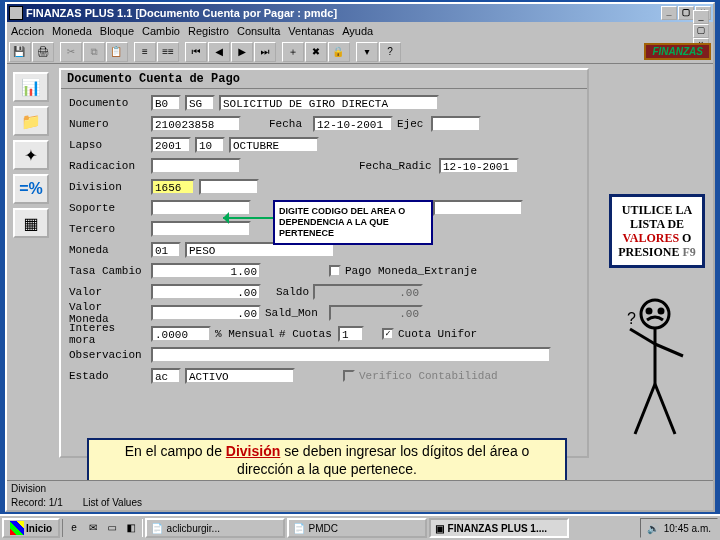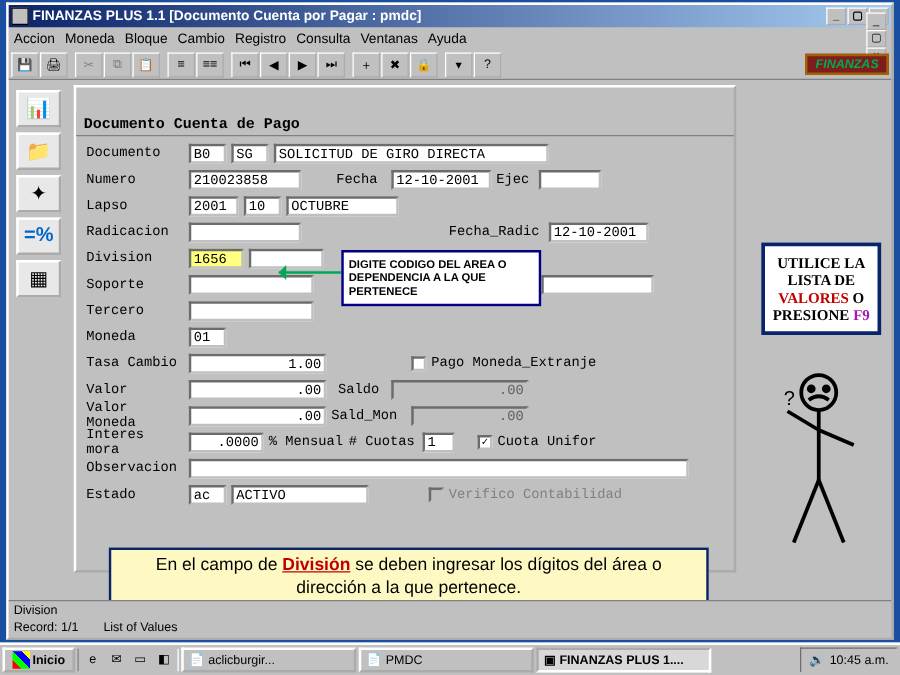--- a/index.html
+++ b/index.html
@@ -14,35 +14,35 @@
   .menubar span { cursor: pointer; }
   .toolbar { display: flex; background: #c0c0c0; height: 24px; border-bottom: 1px solid #808080; align-items: center; padding: 0 2px; gap: 1px; }
   .tbtn { width: 22px; height: 20px; background: #c0c0c0; border: 1px outset #fff; cursor: pointer; display: flex; align-items: center; justify-content: center; font-size: 10px; }
   .tbtn.dis { color: #808080; }
   .tsep { width: 4px; }
   .logo { margin-left: auto; background: #7f1d1d; border: 2px solid #a16207; padding: 1px 6px; color: #0a5; font-weight: bold; font-size: 10px; font-style: italic; }
   .content { position: relative; padding: 4px; height: calc(100% - 60px); }
   .sidebar { position: absolute; left: 6px; top: 8px; width: 38px; display: flex; flex-direction: column; gap: 4px; }
   .sbtn { width: 36px; height: 30px; background: #e8e8e8; border: 2px outset #fff; cursor: pointer; display: flex; align-items: center; justify-content: center; font-size: 16px; }
   .form-win { position: absolute; left: 52px; top: 4px; width: 530px; height: 390px; background: #c0c0c0; border: 2px outset #fff; }
-  .form-title { background: #c0c0c0; color: #000; font-family: "Courier New", monospace; font-size: 12px; font-weight: bold; padding: 2px 6px; border-bottom: 1px solid #808080; margin-top: 20px; }
+  .form-title { background: #c0c0c0; color: #000; font-family: "Courier New", monospace; font-size: 12px; font-weight: bold; padding: 2px 6px; border-bottom: 1px solid #808080; }
   .form-body { padding: 4px 8px; font-family: "Courier New", monospace; font-size: 11px; }
   .frow { display: flex; align-items: center; height: 20px; gap: 4px; margin-bottom: 1px; }
   .flabel { width: 78px; color: #000; font-size: 11px; }
   .finput { background: #fff; border: 2px inset #c0c0c0; height: 16px; padding: 0 2px; font-family: "Courier New", monospace; font-size: 11px; line-height: 14px; overflow: hidden; white-space: nowrap; }
   .finput.hl { background: #ffff80; }
   .finput.dis { background: #c0c0c0; color: #606060; }
   .fchk { width: 12px; height: 12px; border: 2px inset #c0c0c0; background: #fff; display: inline-block; text-align: center; font-size: 9px; line-height: 9px; }
   .callout { position: absolute; left: 266px; top: 136px; width: 160px; background: #fff; border: 2px solid #000080; padding: 4px; font-size: 9px; font-weight: bold; text-align: left; font-family: Arial; line-height: 11px; z-index: 5; }
   .arrow { position: absolute; left: 210px; top: 148px; width: 56px; height: 12px; z-index: 5; }
   .arrow::before { content: ""; position: absolute; right: 0; top: 5px; width: 50px; height: 2px; background: #0a5; }
   .arrow::after { content: ""; position: absolute; left: 0; top: 0; border: 6px solid transparent; border-right-color: #0a5; }
   .tipbox { position: absolute; right: 8px; top: 130px; width: 96px; background: #fff; border: 3px solid #0a246a; padding: 6px; font-family: "Times New Roman", serif; font-size: 12px; font-weight: bold; text-align: center; line-height: 14px; }
   .tipbox span.v { color: #c00000; }
-  .tipbox span.f9 { color: #a21caf; }
+  .tipbox span.f9 { color: #737373; }
   .stick { position: absolute; right: 18px; top: 230px; width: 80px; height: 150px; }
   .stick svg { width: 100%; height: 100%; }
   .bottom-note { position: absolute; left: 80px; bottom: 28px; width: 480px; background: #fef9c3; border: 2px solid #0a246a; padding: 2px 10px; font-family: Arial; font-size: 14px; text-align: center; line-height: 18px; }
   .bottom-note .div { color: #c00000; font-weight: bold; text-decoration: underline; }
   .statusbar { position: absolute; bottom: 0; left: 0; right: 0; height: 30px; background: #c0c0c0; display: flex; flex-direction: column; border-top: 1px solid #808080; font-size: 10px; }
   .statusbar .r { display: flex; height: 14px; align-items: center; padding: 0 4px; gap: 20px; }
   .taskbar { position: absolute; bottom: 0; left: 0; width: 720px; height: 26px; background: #c0c0c0; border-top: 2px solid #fff; display: flex; align-items: center; padding: 2px; gap: 2px; font-size: 10px; z-index: 10; }
   .start { height: 20px; padding: 0 6px; background: #c0c0c0; border: 2px outset #fff; font-weight: bold; display: flex; align-items: center; gap: 2px; cursor: pointer; }
   .start .flag { width: 14px; height: 14px; background: linear-gradient(45deg,#f00 25%,#0f0 25% 50%,#00f 50% 75%,#ff0 75%); }
   .ql { display: flex; gap: 1px; border-left: 1px solid #808080; border-right: 1px solid #fff; padding: 0 2px; }
@@ -168,47 +168,48 @@
           </div>
 
           <div class="frow">
             <span class="flabel">Tercero</span>
             <span class="finput" style="width:100px"></span>
           </div>
 
           <div class="frow">
             <span class="flabel">Moneda</span>
             <span class="finput" style="width:30px">01</span>
+            <span class="finput" style="width:150px">PESO</span>
           </div>
 
           <div class="frow">
             <span class="flabel">Tasa Cambio</span>
             <span class="finput" style="width:110px;text-align:right">1.00</span>
             <span style="width:60px"></span>
             <span class="fchk"></span>
             <span class="flabel" style="width:140px">Pago Moneda_Extranje</span>
           </div>
 
           <div class="frow">
             <span class="flabel">Valor</span>
             <span class="finput" style="width:110px;text-align:right">.00</span>
-            <span class="flabel" style="width:44px;text-align:center">Saldo</span>
+            <span class="flabel" style="width:44px;text-align:right">Saldo</span>
             <span class="finput dis" style="width:110px;text-align:right">.00</span>
           </div>
 
           <div class="frow">
             <span class="flabel">Valor Moneda</span>
             <span class="finput" style="width:110px;text-align:right">.00</span>
             <span class="flabel" style="width:60px">Sald_Mon</span>
             <span class="finput dis" style="width:94px;text-align:right">.00</span>
           </div>
 
           <div class="frow">
             <span class="flabel">Interes mora</span>
-            <span class="finput" style="width:60px;text-align:right">.0000</span>
+            <span class="finput" style="width:60px;">.0000</span>
             <span class="flabel" style="width:60px">% Mensual</span>
             <span class="flabel" style="width:55px"># Cuotas</span>
             <span class="finput" style="width:26px">1</span>
             <span style="width:10px"></span>
             <span class="fchk">✓</span>
             <span class="flabel" style="width:90px">Cuota Unifor</span>
           </div>
 
           <div class="frow">
             <span class="flabel">Observacion</span>

